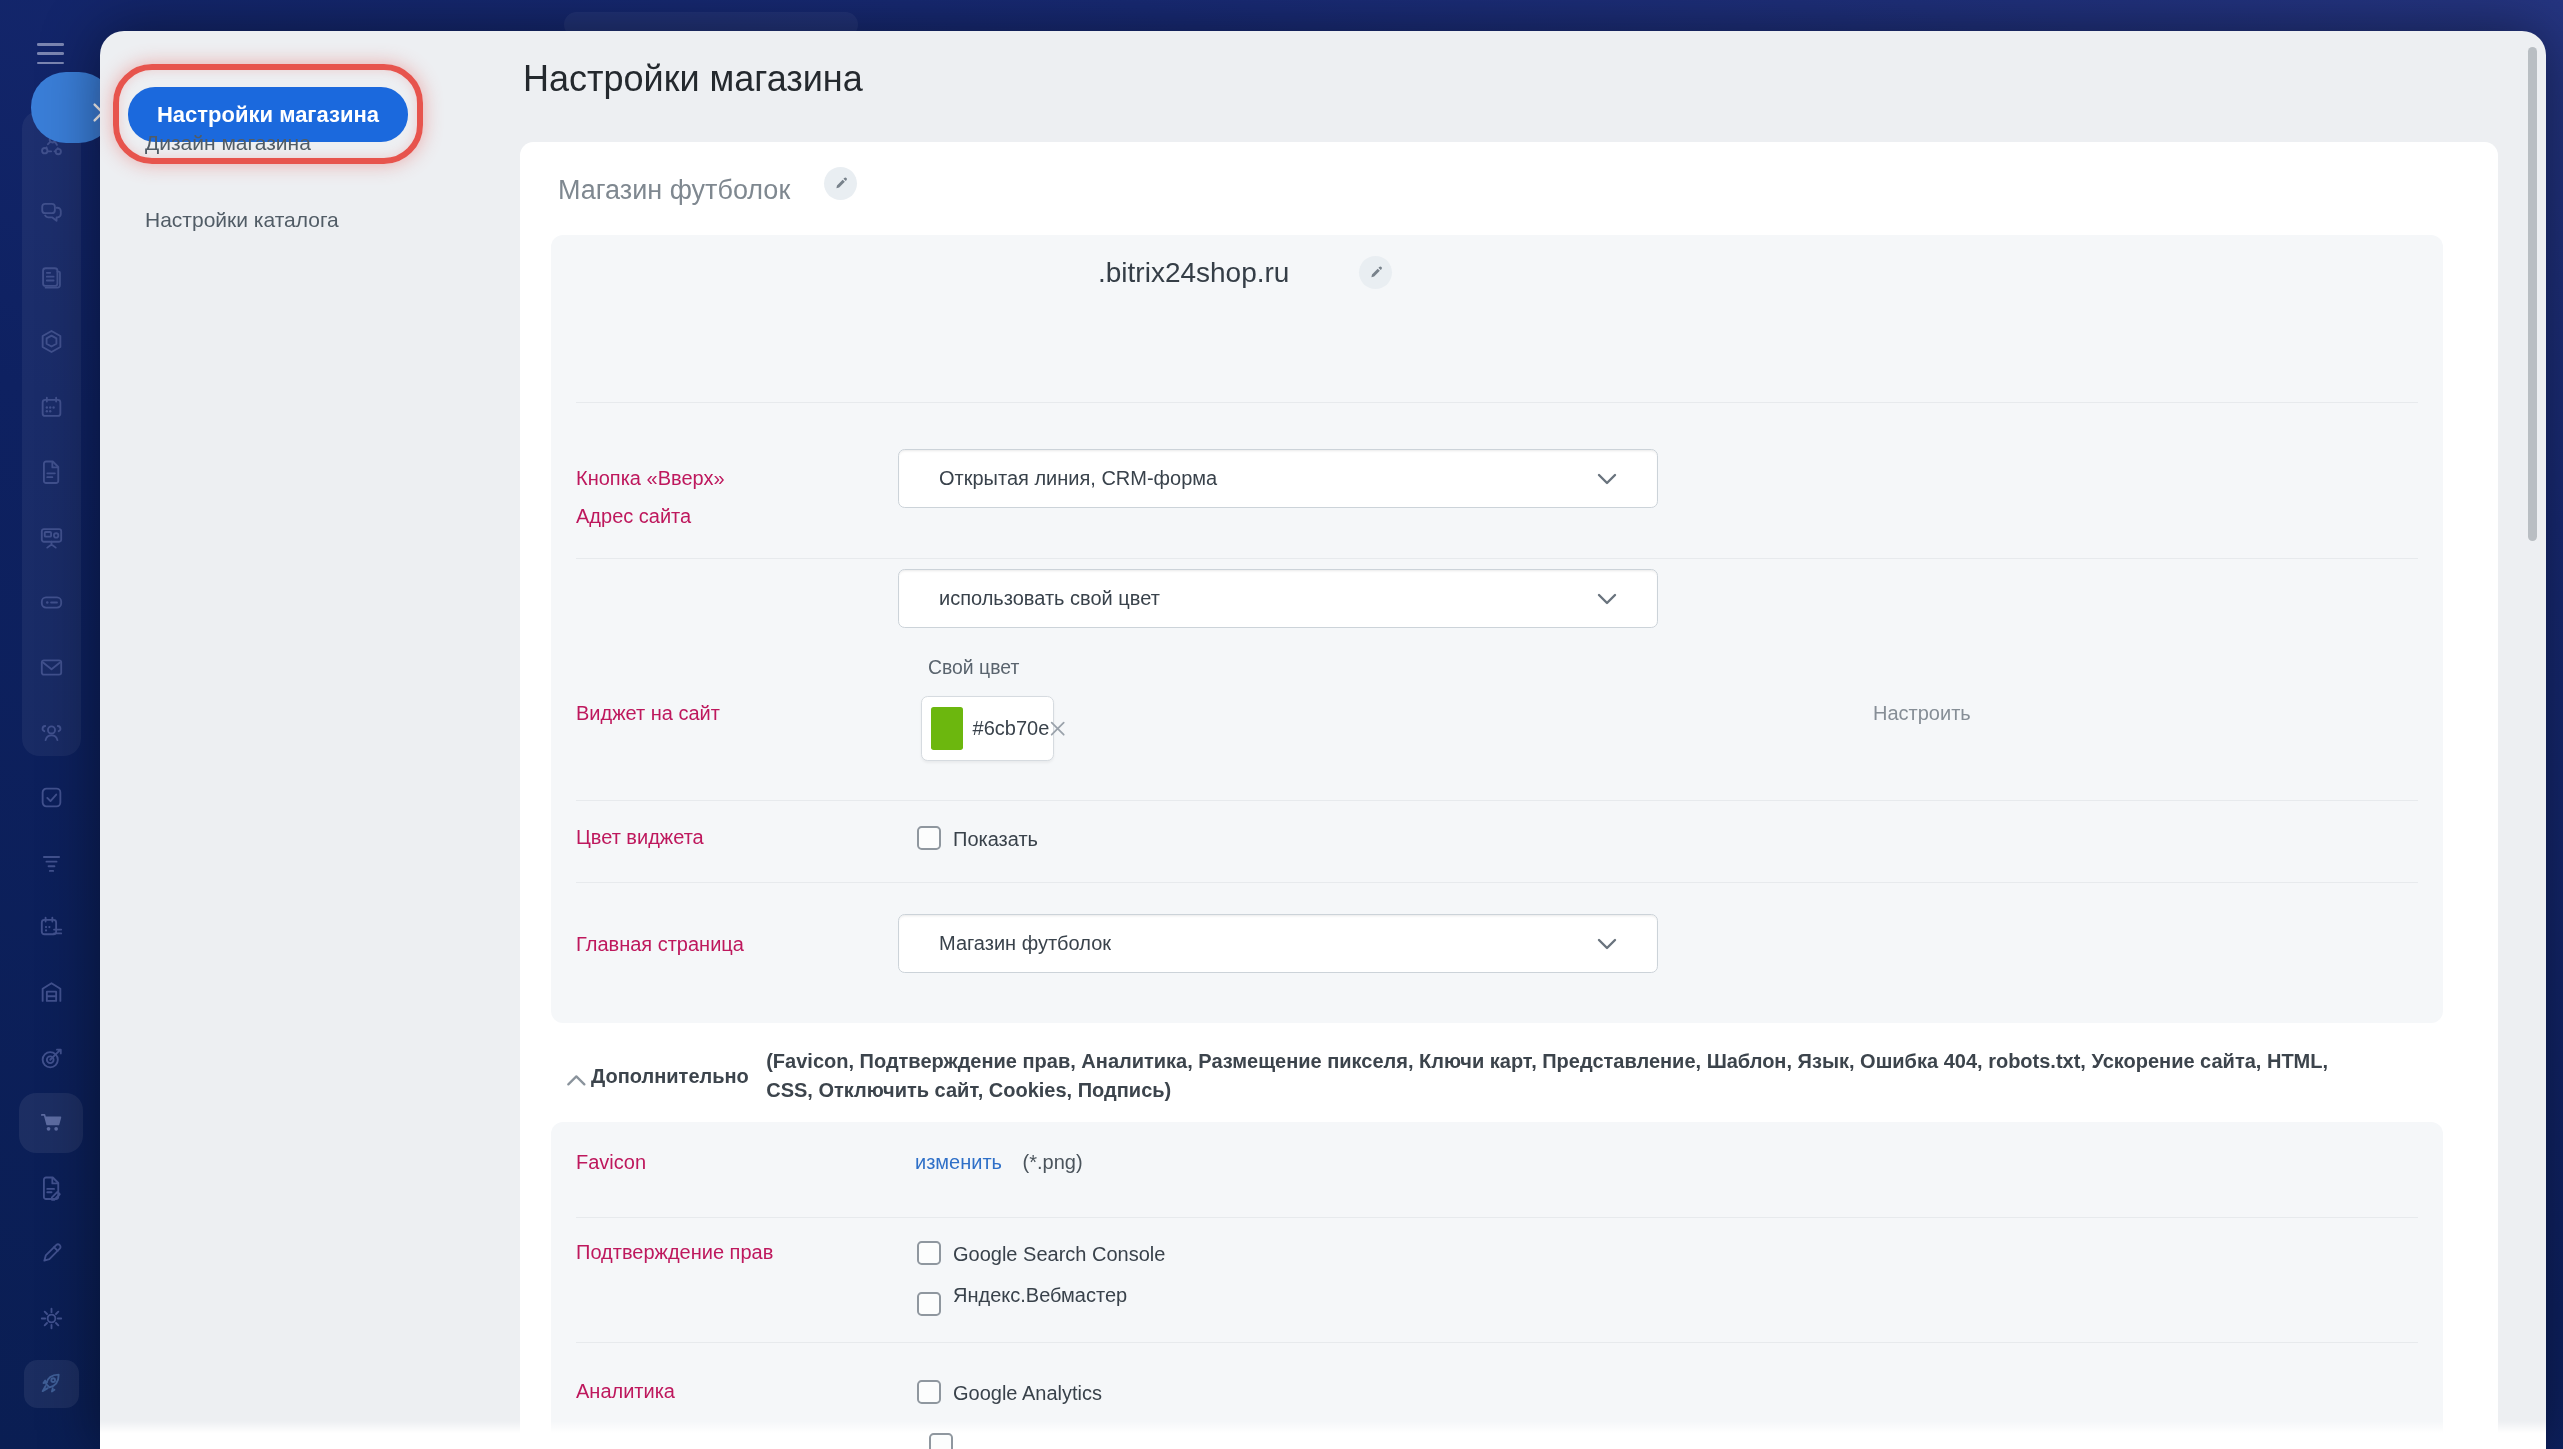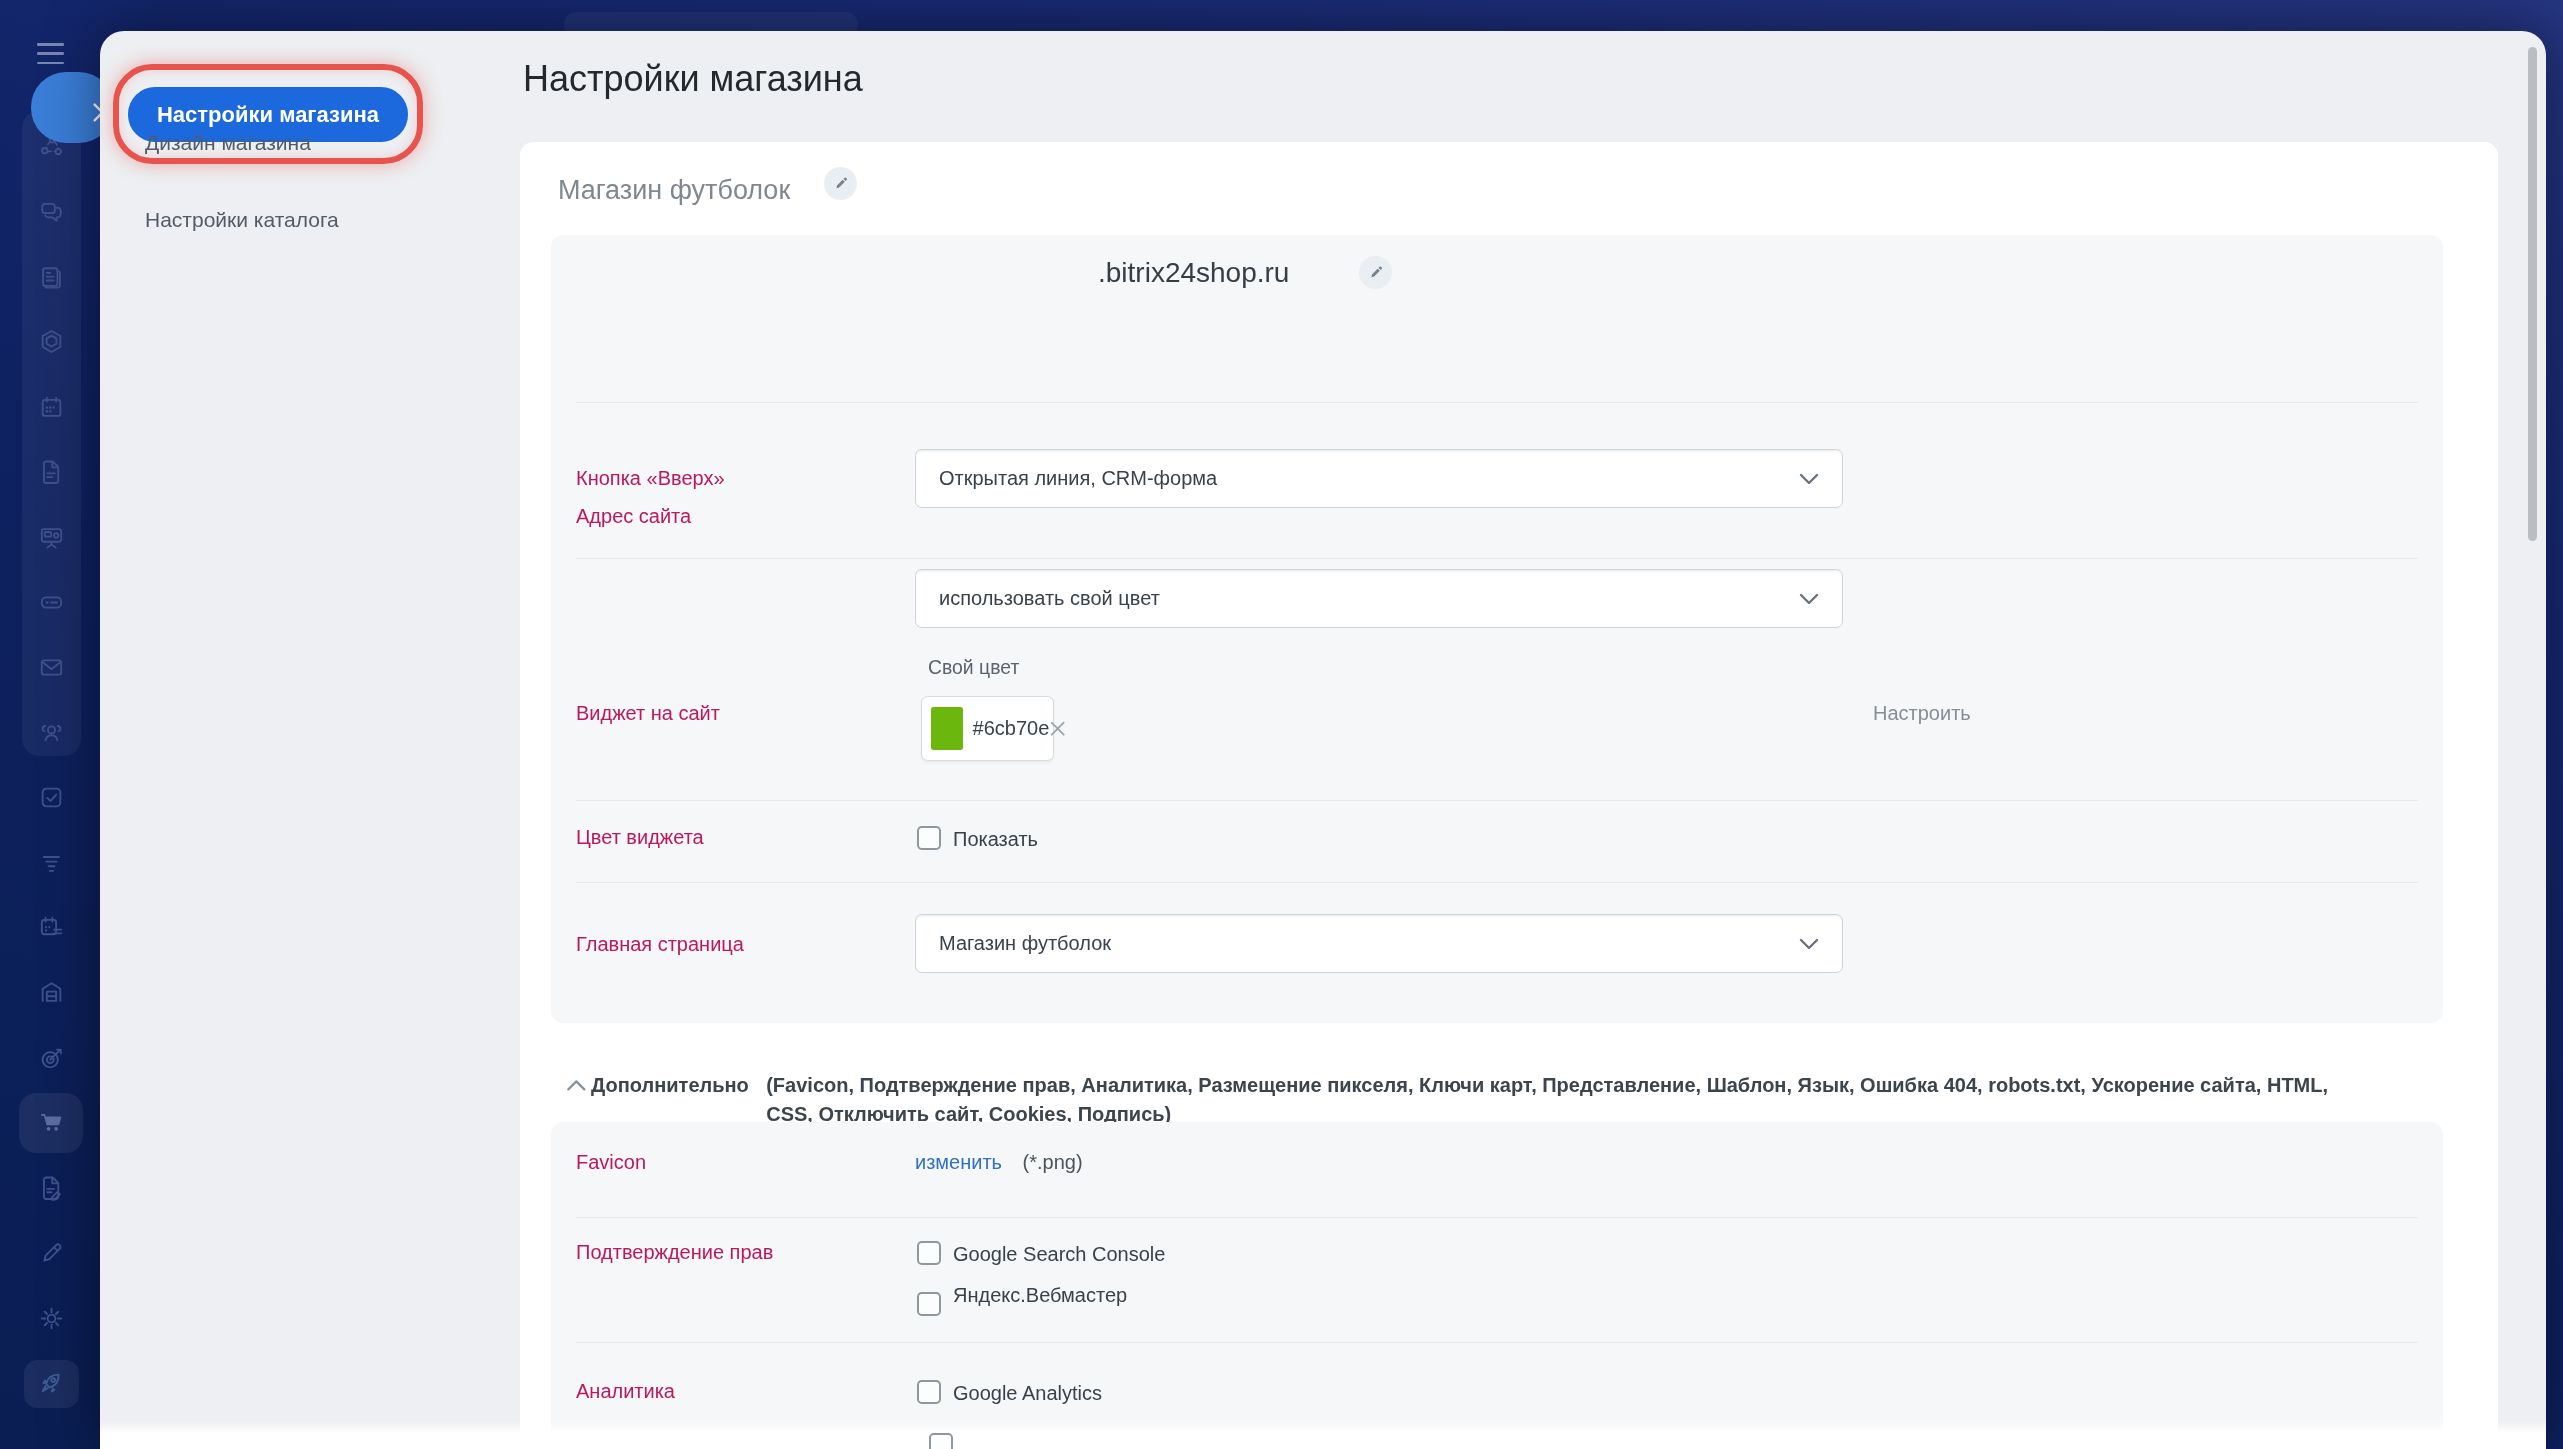--- a/index.html
+++ b/index.html
@@ -76,41 +76,41 @@
 
   .outline-btn {
     position:absolute; left:364px; top:85px; width:337px; height:51px;
     border:1.3px solid #c7ced5; border-radius:27px; background:#fafbfc;
     font-size:18px; font-weight:bold; letter-spacing:0.8px; color:#4e5861;
     display:flex; align-items:center; justify-content:center; cursor:pointer;
     font-family:"Liberation Sans","DejaVu Sans",sans-serif;
   }
 
   .select {
-    position:absolute; left:364px; width:928px; height:59px; background:#fff;
+    position:absolute; left:347px; width:760px; height:59px; background:#fff;
     border:1.3px solid #ccd3d9; border-radius:6.7px; cursor:pointer;
     box-shadow: inset 0 2px 2.7px -1.3px rgba(0,0,0,.10);
-    display:flex; align-items:center; padding:0 23px; font-size:20px; color:#39424b;
+    display:flex; align-items:center; padding:0 40px; font-size:20px; color:#39424b;
   }
   .select .chev { margin-left:auto; }
 
   .action-link { position:absolute; font-size:20px; color:#868e96; cursor:pointer; }
 
   .sub-label { position:absolute; left:377px; font-size:19.4px; color:#5a646e; }
   .color-input { position:absolute; left:370px; top:461px; width:133px; height:65px; background:#fff; border:0.7px solid #d6dbe0;
      border-radius:6.7px; box-shadow:0 1.3px 2.7px rgba(0,0,0,.05); display:flex; align-items:center; padding:0 9.3px; }
   .swatch { width:32px; height:43px; border-radius:2.7px; flex:0 0 auto; }
   .hex-text { font-size:20px; color:#39424b; margin-left:9.3px; }
   .clear-x { margin-left:auto; cursor:pointer; }
 
   .checkbox { width:24px; height:24px; border:2px solid #8f979f; border-radius:4.7px; background:#fcfdfd; cursor:pointer; }
   .cb-abs { position:absolute; left:366px; }
   .cb-label { position:absolute; left:402px; font-size:20px; color:#39424b; }
 
-  .extras-header { position:absolute; left:47px; top:905px; width:1842px; display:flex; align-items:flex-start;margin-top:24px; }
+  .extras-header { position:absolute; left:47px; top:905px; width:1842px; display:flex; align-items:center; }
   .extras-chevron { flex:0 0 24px; padding-top:9.3px; cursor:pointer; }
   .extras-label { font-size:20px; font-weight:bold; color:#3c444c; line-height:29px; margin-right:17.4px; white-space:nowrap; }
   .extras-list { width:1575px; font-size:20px; color:#3c444c; line-height:29px;font-weight:bold; }
 
   .link-row { position:absolute; left:364px; font-size:20px; }
   .link-blue { color:#2f70c8; cursor:pointer; }
   .link-hint { color:#4b545c;margin-left:15px; }
 </style>
 </head>
 <body>

